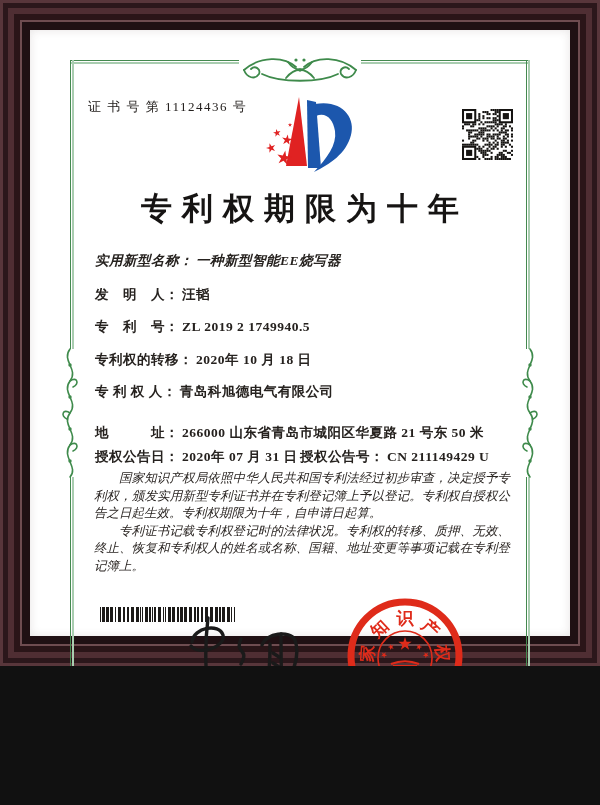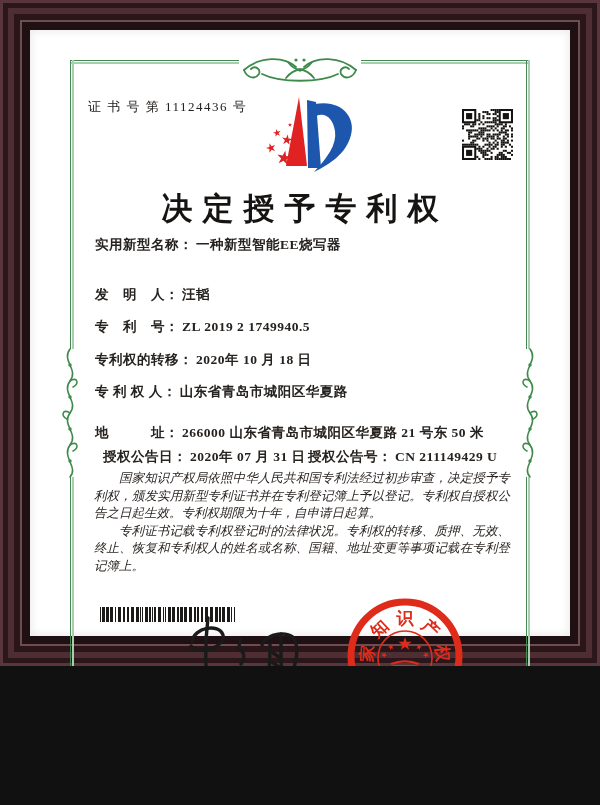--- a/index.html
+++ b/index.html
@@ -399,41 +399,41 @@
       <rect x="2.04" y="2.04" width="10.2" height="10.2" fill="#ffffff"></rect>
       <rect x="4.08" y="4.08" width="6.12" height="6.12" fill="#151311"></rect>
       <rect x="36.72" y="0" width="14.280000000000001" height="14.280000000000001" fill="#151311"></rect>
       <rect x="38.76" y="2.04" width="10.2" height="10.2" fill="#ffffff"></rect>
       <rect x="40.8" y="4.08" width="6.12" height="6.12" fill="#151311"></rect>
       <rect x="0" y="36.72" width="14.280000000000001" height="14.280000000000001" fill="#151311"></rect>
       <rect x="2.04" y="38.76" width="10.2" height="10.2" fill="#ffffff"></rect>
       <rect x="4.08" y="40.8" width="6.12" height="6.12" fill="#151311"></rect>
     </svg>
 
-  <div class="title">决定授予专利权</div>
-
-  <div class="frow" style="top:236px;">
+  <div class="title">专利权期限为十年</div>
+
+  <div class="frow" style="top:252px;font-style:italic;">
     <span class="lab">实用新型名称：</span><span class="val">一种新型智能EE烧写器</span>
   </div>
   <div class="frow" style="top:286px;">
     <span class="lab">发　明　人：</span><span class="val">汪韬</span>
   </div>
   <div class="frow" style="top:318px;">
     <span class="lab">专　利　号：</span><span class="val">ZL 2019 2 1749940.5</span>
   </div>
   <div class="frow" style="top:351px;">
     <span class="lab">专利权的转移：</span><span class="val">2020年 10 月 18 日</span>
   </div>
   <div class="frow" style="top:383px;">
-    <span class="lab">专 利 权 人：</span><span class="val">山东省青岛市城阳区华夏路</span>
+    <span class="lab">专 利 权 人：</span><span class="val">青岛科旭德电气有限公司</span>
   </div>
   <div class="frow" style="top:424px;">
     <span class="lab">地　　　址：</span><span class="val">266000 山东省青岛市城阳区华夏路 21 号东 50 米</span>
   </div>
-  <div class="frow" style="top:448px;margin-left:8px;">
+  <div class="frow" style="top:448px;">
     <span class="lab">授权公告日：</span><span class="val">2020年 07 月 31 日</span>
     <span class="pair2">
       <span class="lab">授权公告号：</span><span class="val">CN 211149429 U</span>
     </span>
   </div>
 
   <div class="paras">
     <p>国家知识产权局依照中华人民共和国专利法经过初步审查，决定授予专利权，颁发实用新型专利证书并在专利登记簿上予以登记。专利权自授权公告之日起生效。专利权期限为十年，自申请日起算。</p>
     <p>专利证书记载专利权登记时的法律状况。专利权的转移、质押、无效、终止、恢复和专利权人的姓名或名称、国籍、地址变更等事项记载在专利登记簿上。</p>
   </div>

